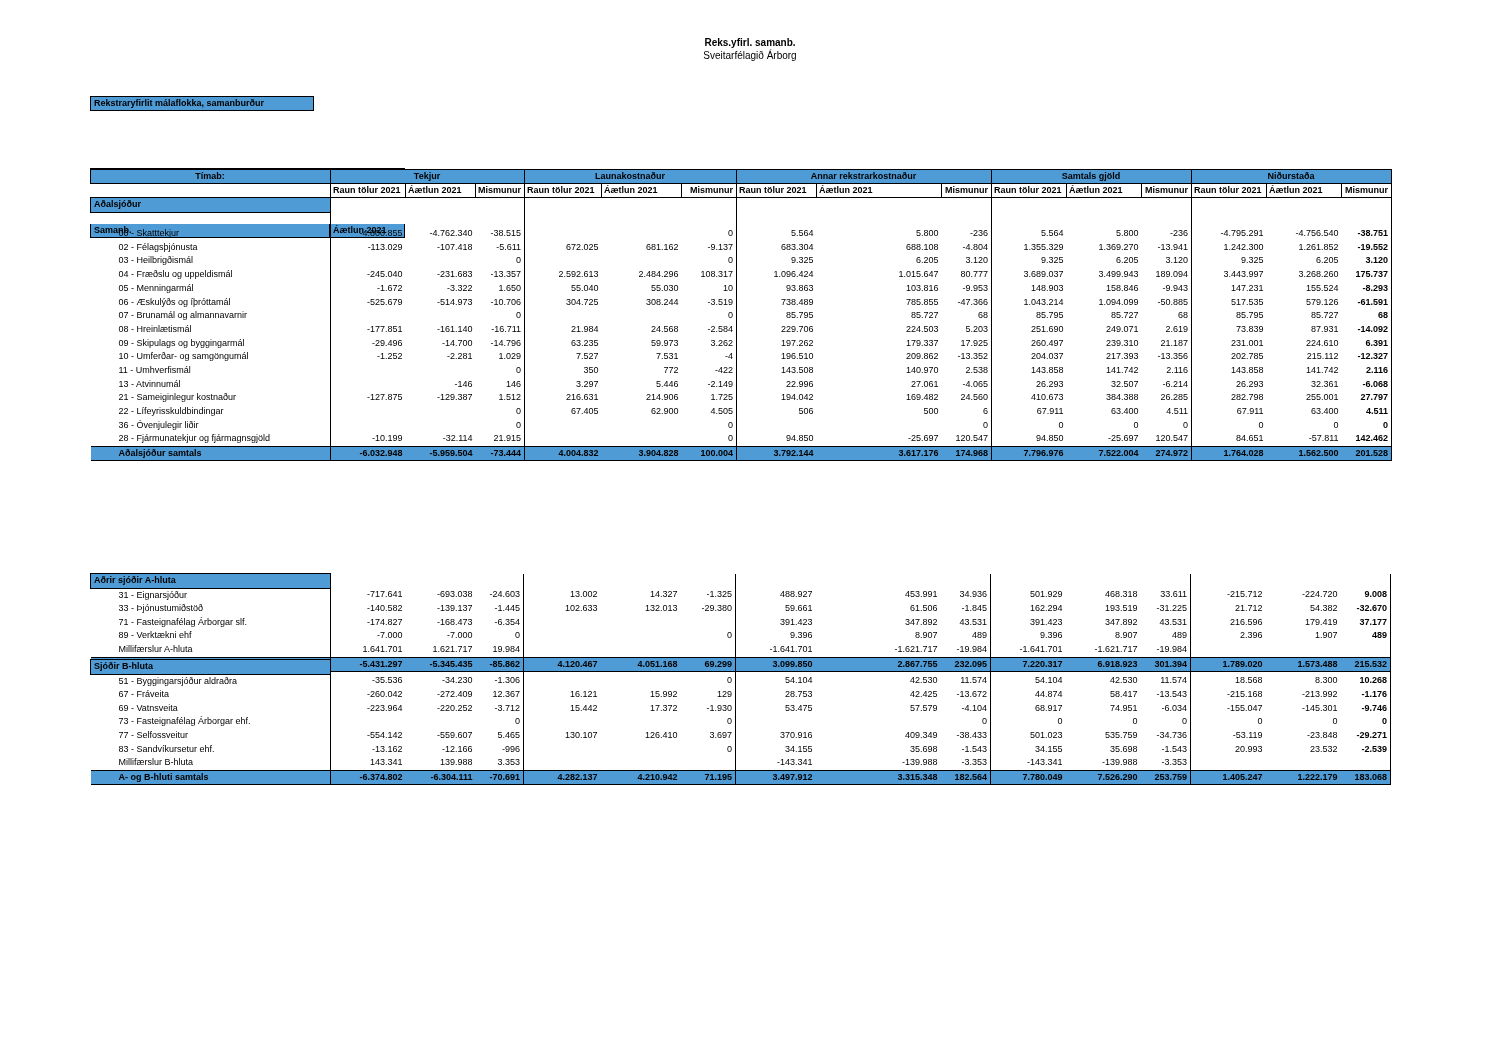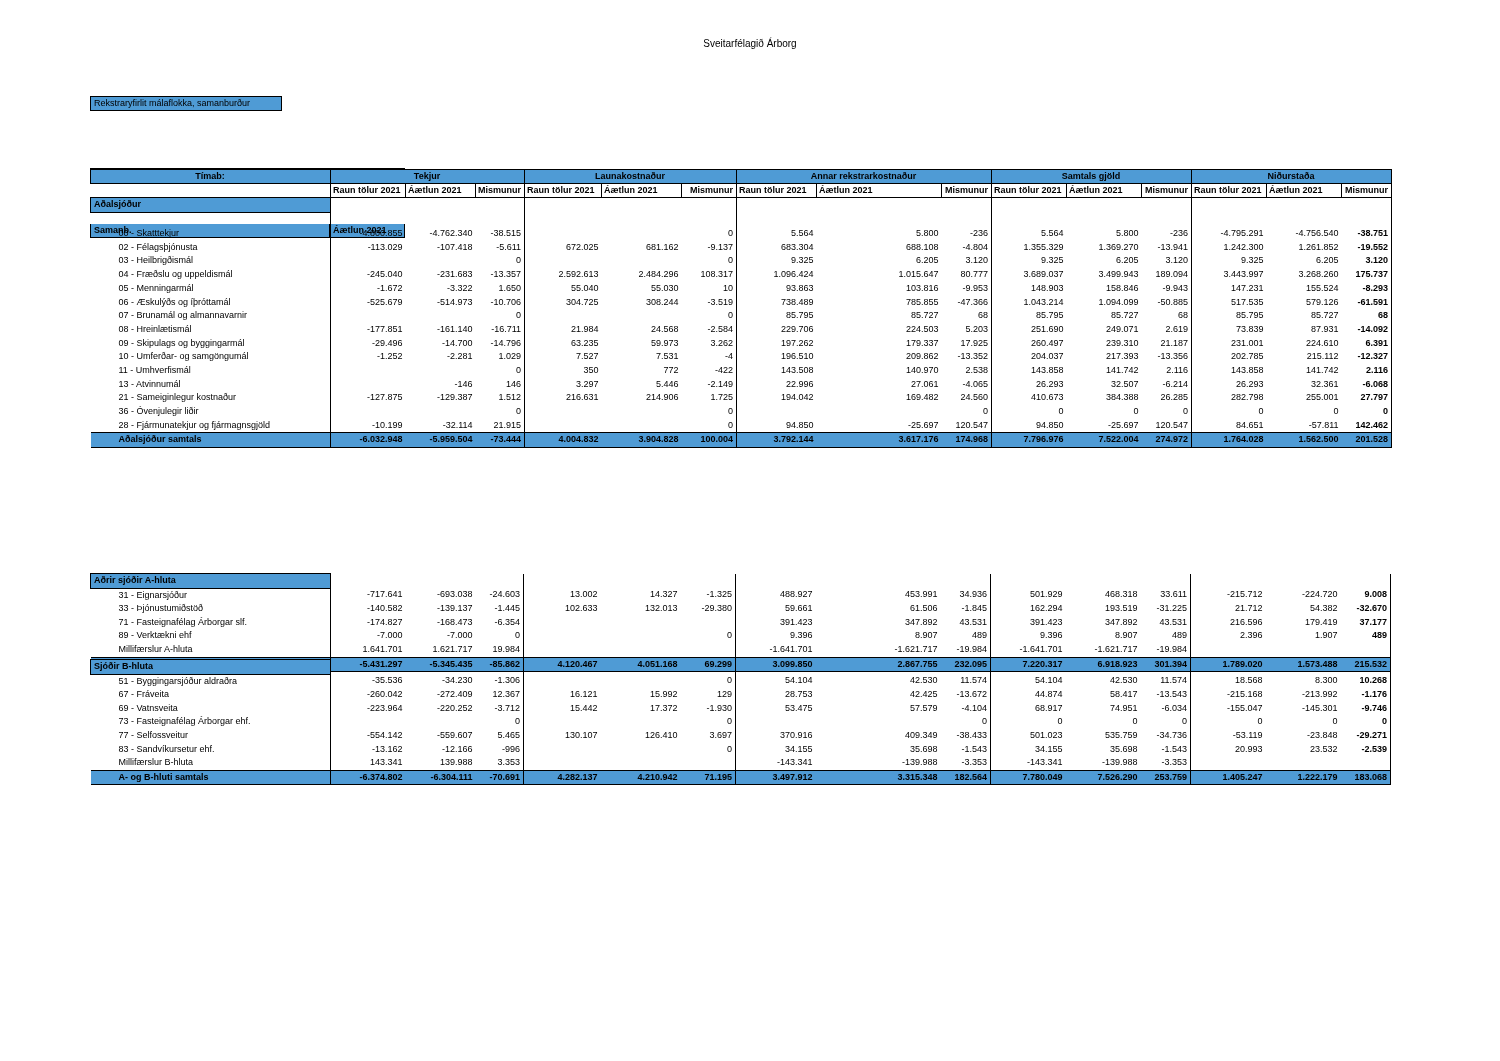--- a/index.html
+++ b/index.html
@@ -6,22 +6,22 @@
   body{
     width:1500px;height:1061px;background:#ffffff;color:#000;
     font-family:"Liberation Sans",sans-serif;position:relative;overflow:hidden;
     --blue:#4f9bd5;
   }
   .doc-title{position:absolute;top:37px;left:0;width:100%;text-align:center;}
   .doc-title .t1{font-size:10px;font-weight:bold;line-height:12px;}
   .doc-title .t2{font-size:10px;line-height:13px;}
 
   #report-header{
-    position:absolute;top:96px;left:90px;width:192px;height:15px;line-height:13px;
-    background:var(--blue);border:1px solid #000;font-size:9px;font-weight:normal;
+    position:absolute;top:96px;left:90px;width:224px;height:15px;line-height:13px;
+    background:var(--blue);border:1px solid #000;font-size:9px;font-weight:bold;
     padding:0 3px;box-sizing:border-box;
   }
   #meta{position:absolute;top:126px;left:90px;}
   .meta-row{display:flex;margin-top:42px;}
   .meta-cell{
     background:var(--blue);border:1px solid #000;height:14px;line-height:12px;
     font-size:9px;font-weight:bold;box-sizing:border-box;padding:0 3px;
   }
   .meta-row + .meta-row .meta-cell{border-top:none;}
   .meta-cell.label{width:240px;}
@@ -45,20 +45,21 @@
   .ge{border-right:1px solid #000;font-weight:bold;}
   td.lbl{padding-left:28px;}
   tr.band td.bandlbl{background:var(--blue);border:1px solid #000;font-weight:bold;padding-left:3px;}
   tr.spacer td{height:15px;}
   tr.total td{background:var(--blue);font-weight:bold;border-top:1px solid #000;border-bottom:1px solid #000;}
 </style>
 </head>
 <body style="--blue: #4f9bd5;">
 
 <div class="doc-title">
+  <div class="t1">Reks.yfirl. samanb.</div>
   <div class="t2">Sveitarfélagið Árborg</div>
 </div>
 
 <div id="report-header">Rekstraryfirlit málaflokka, samanburður</div>
 
 <div id="meta">
   <div class="meta-row">
     <div class="meta-cell label">Aðaltölur</div>
     <div class="meta-cell value">Raun tölur 2021</div>
   </div>
@@ -381,20 +382,38 @@
           <td class="num">169.482</td>
           <td class="num">24.560</td>
           <td class="num gs">410.673</td>
           <td class="num">384.388</td>
           <td class="num">26.285</td>
           <td class="num gs">282.798</td>
           <td class="num">255.001</td>
           <td class="num ge">27.797</td>
         </tr>
         <tr>
+          <td class="lbl">22 - Lífeyrisskuldbindingar</td>
+          <td class="num gs"></td>
+          <td class="num"></td>
+          <td class="num">0</td>
+          <td class="num gs">67.405</td>
+          <td class="num">62.900</td>
+          <td class="num">4.505</td>
+          <td class="num gs">506</td>
+          <td class="num">500</td>
+          <td class="num">6</td>
+          <td class="num gs">67.911</td>
+          <td class="num">63.400</td>
+          <td class="num">4.511</td>
+          <td class="num gs">67.911</td>
+          <td class="num">63.400</td>
+          <td class="num ge">4.511</td>
+        </tr>
+        <tr>
           <td class="lbl">36 - Óvenjulegir liðir</td>
           <td class="num gs"></td>
           <td class="num"></td>
           <td class="num">0</td>
           <td class="num gs"></td>
           <td class="num"></td>
           <td class="num">0</td>
           <td class="num gs"></td>
           <td class="num"></td>
           <td class="num">0</td>

